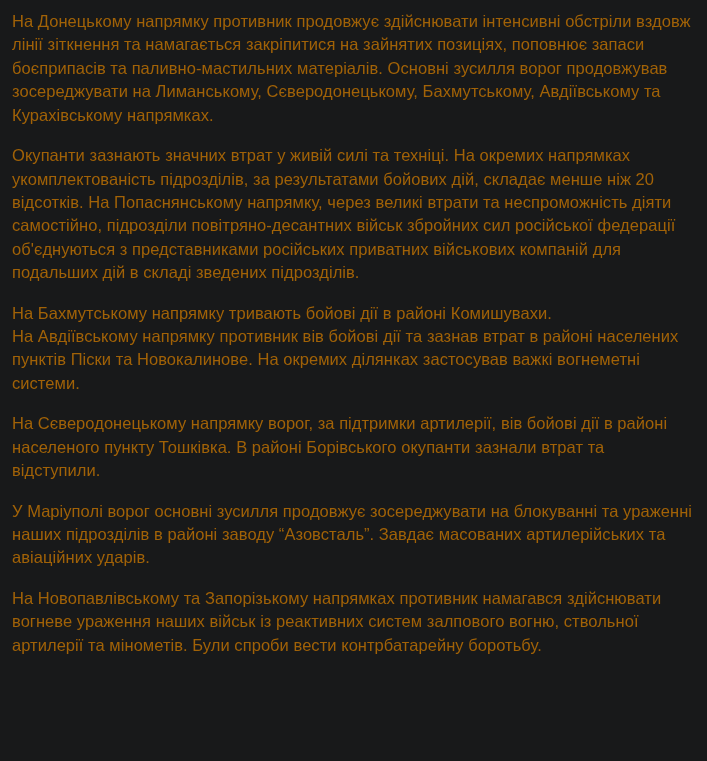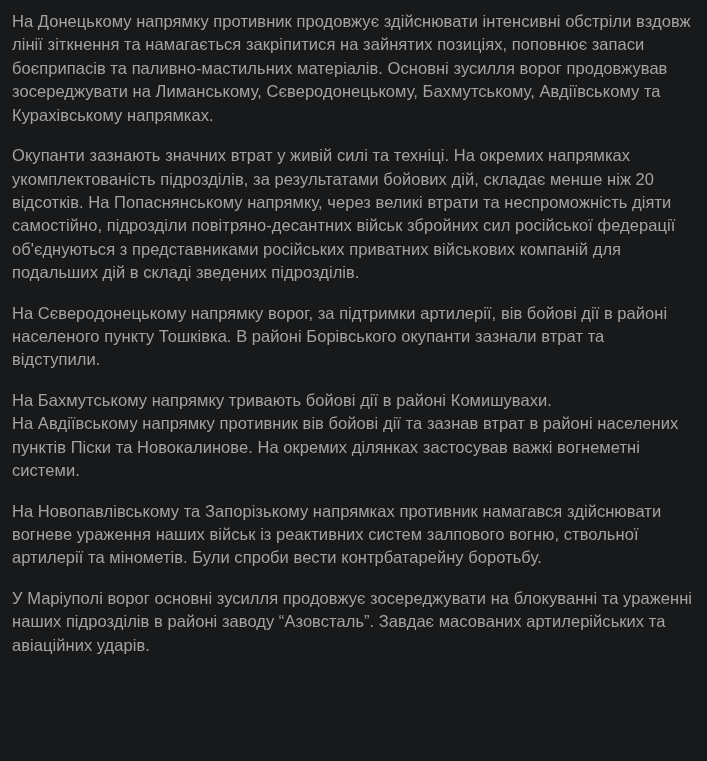--- a/index.html
+++ b/index.html
@@ -9,38 +9,38 @@
   }
   body {
     width: 707px;
     min-height: 761px;
     font-family: "Liberation Sans", sans-serif;
   }
   .post {
     box-sizing: border-box;
     width: 707px;
     padding: 10px 12px 0 12px;
-    color: #a3a3a3;
+    color: #a16207;
     font-size: 16.5px;
     line-height: 1.42;
     letter-spacing: 0.05px;
   }
   .para {
     margin: 0 0 17px 0;
     white-space: pre-wrap;
     word-wrap: break-word;
   }
   .para:last-child {
     margin-bottom: 0;
   }
 </style>
 </head>
 <body>
 
 <div class="post">
   <p class="para">На Донецькому напрямку противник продовжує здійснювати інтенсивні обстріли вздовж лінії зіткнення та намагається закріпитися на зайнятих позиціях, поповнює запаси боєприпасів та паливно-мастильних матеріалів. Основні зусилля ворог продовжував зосереджувати на Лиманському, Сєверодонецькому, Бахмутському, Авдіївському та Курахівському напрямках.</p>
   <p class="para">Окупанти зазнають значних втрат у живій силі та техніці. На окремих напрямках укомплектованість підрозділів, за результатами бойових дій, складає менше ніж 20 відсотків. На Попаснянському напрямку, через великі втрати та неспроможність діяти самостійно, підрозділи повітряно-десантних військ збройних сил російської федерації об'єднуються з представниками російських приватних військових компаній для подальших дій в складі зведених підрозділів.</p>
-  <p class="para">На Сєверодонецькому напрямку ворог, за підтримки артилерії, вів бойові дії в районі населеного пункту Тошківка. В районі Борівського окупанти зазнали втрат та відступили.</p>
   <p class="para">На Бахмутському напрямку тривають бойові дії в районі Комишувахи.
 На Авдіївському напрямку противник вів бойові дії та зазнав втрат в районі населених пунктів Піски та Новокалинове. На окремих ділянках застосував важкі вогнеметні системи.</p>
+  <p class="para">На Сєверодонецькому напрямку ворог, за підтримки артилерії, вів бойові дії в районі населеного пункту Тошківка. В районі Борівського окупанти зазнали втрат та відступили.</p>
+  <p class="para">У Маріуполі ворог основні зусилля продовжує зосереджувати на блокуванні та ураженні наших підрозділів в районі заводу “Азовсталь”. Завдає масованих артилерійських та авіаційних ударів.</p>
   <p class="para">На Новопавлівському та Запорізькому напрямках противник намагався здійснювати вогневе ураження наших військ із реактивних систем залпового вогню, ствольної артилерії та мінометів. Були спроби вести контрбатарейну боротьбу.</p>
-  <p class="para">У Маріуполі ворог основні зусилля продовжує зосереджувати на блокуванні та ураженні наших підрозділів в районі заводу “Азовсталь”. Завдає масованих артилерійських та авіаційних ударів.</p>
 </div>
 
 </body></html>

